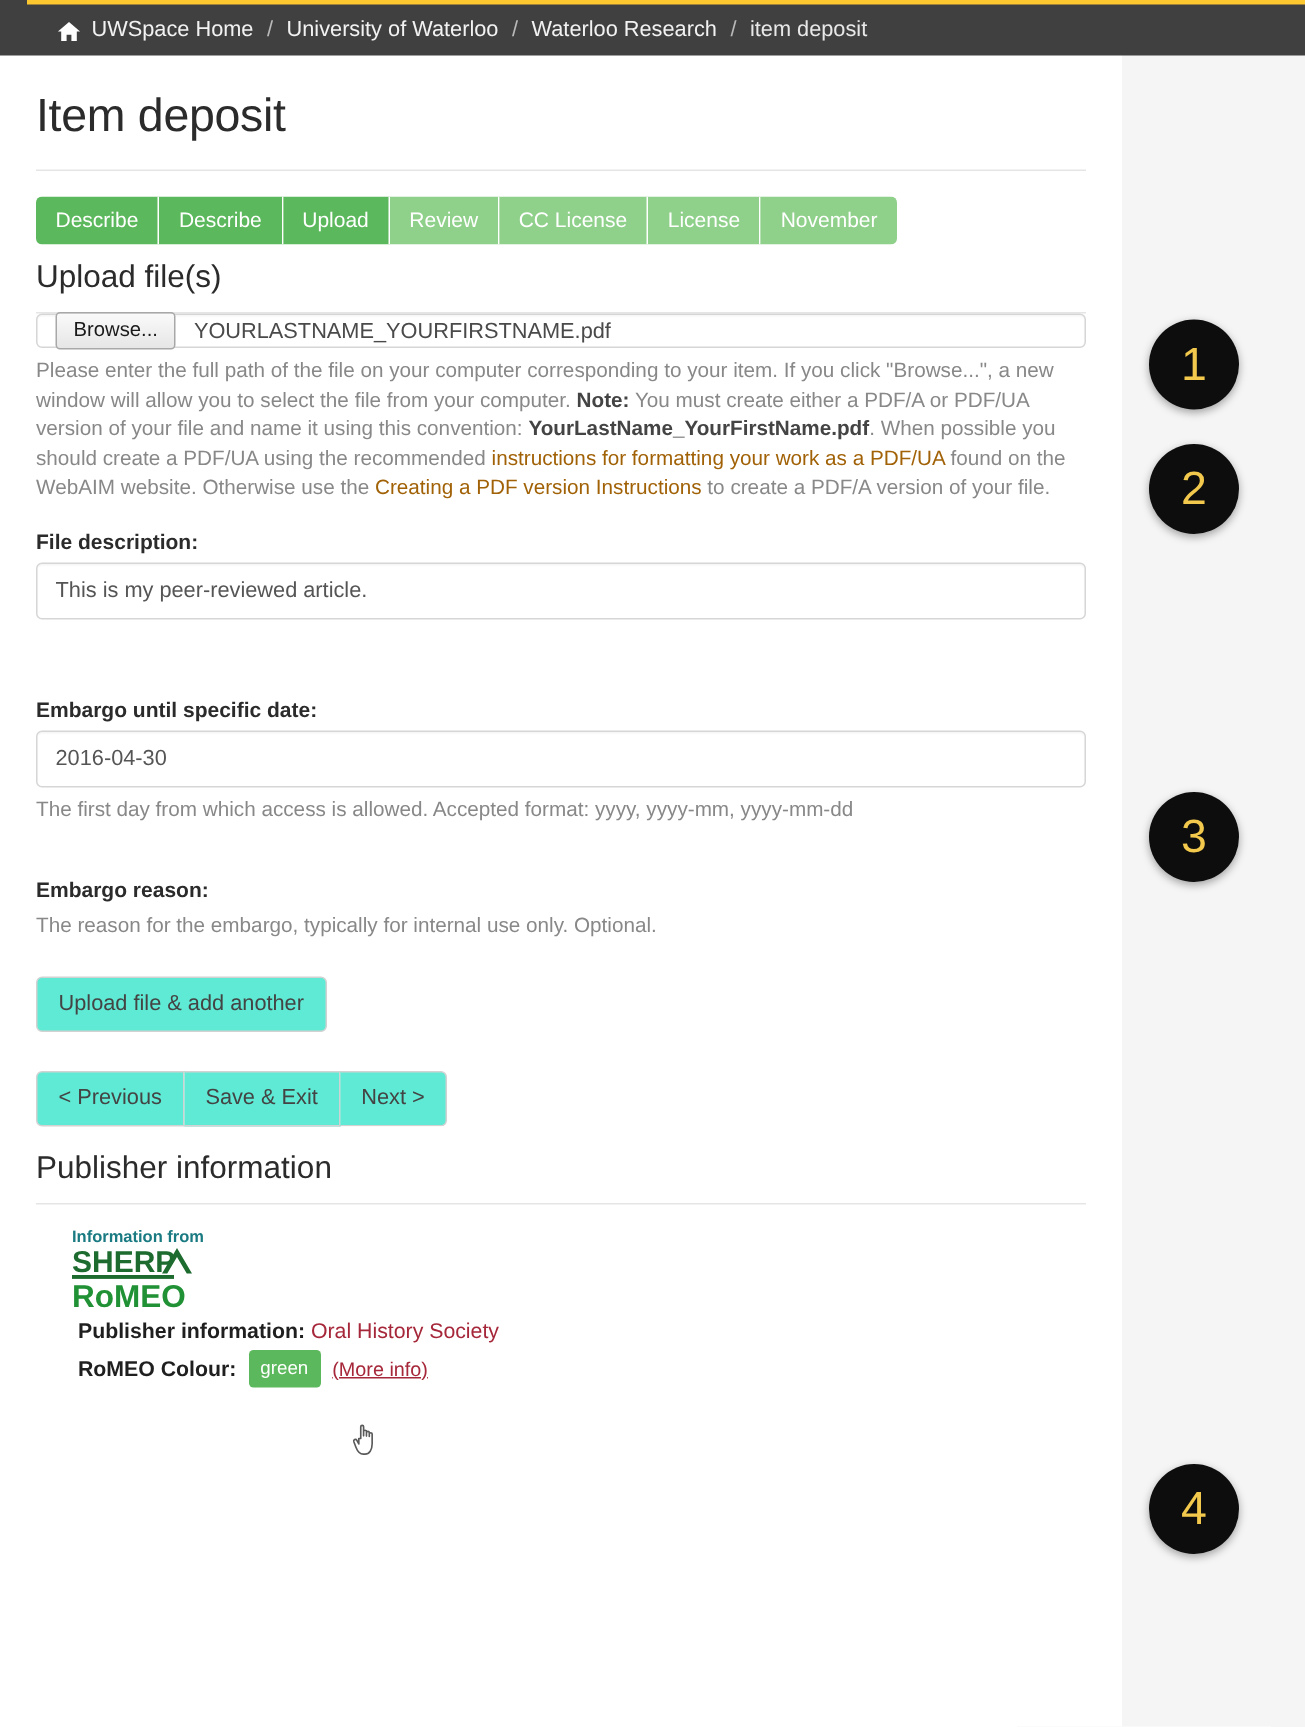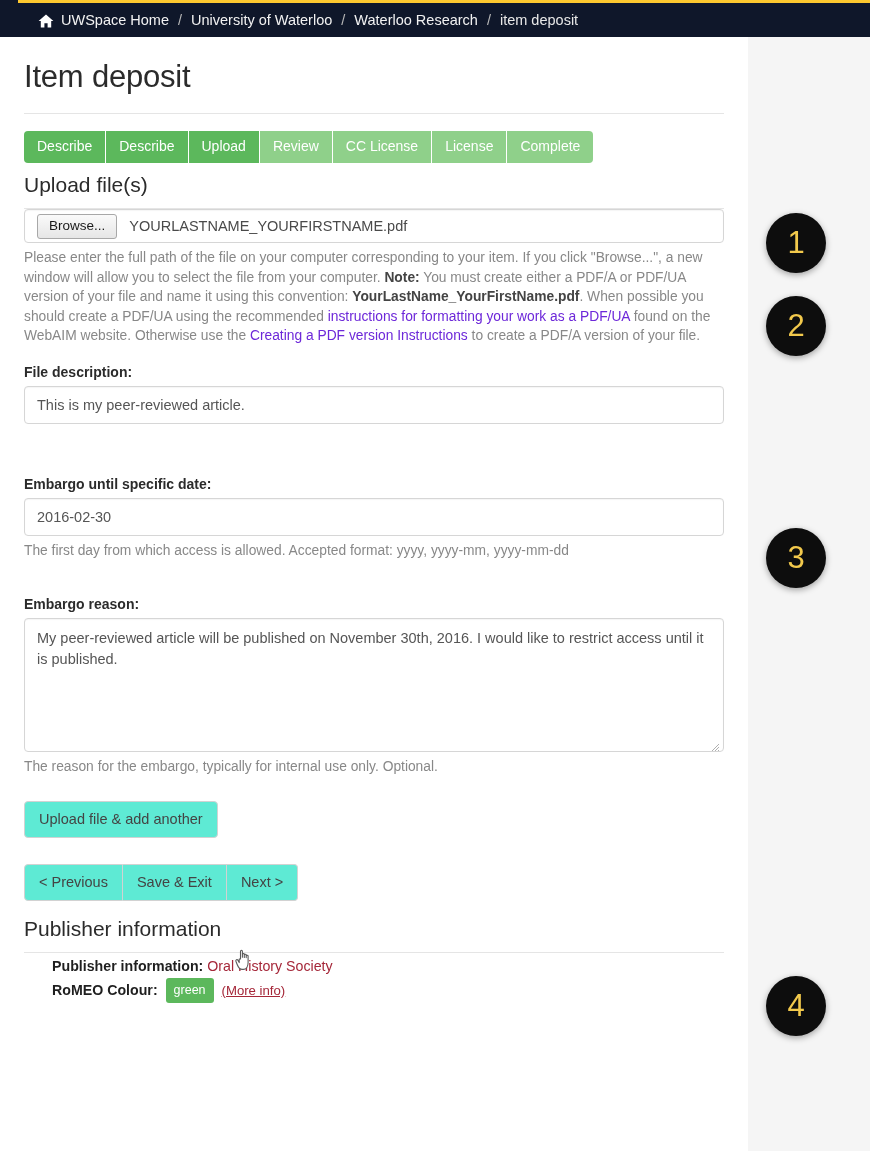--- a/index.html
+++ b/index.html
@@ -40,21 +40,21 @@
     background: #f5f5f5;
   }
 
   
   #topbar {
     position: absolute;
     left: 0;
     top: 0;
     width: 870px;
     height: 37px;
-    background: #0f172a;
+    background: #404040;
     z-index: 5;
   }
   #gold-stripe {
     position: absolute;
     left: 18px;
     top: 0;
     right: 0;
     height: 3px;
     background: #fdc82f;
   }
@@ -162,21 +162,21 @@
     line-height: 19px;
   }
 
   #file-row {
     box-sizing: border-box;
     width: 100%;
     border: 1px solid #d6d6d6;
     border-radius: 4px;
     background: #ffffff;
     box-shadow: inset 0 1px 1px rgba(0,0,0,0.045);
-    height: 34px;
+    height: 23px;
     display: flex;
     align-items: center;
     padding: 0 6px;
   }
   #browse-button {
     border: 1px solid #a8a8a8;
     border-radius: 3px;
     background: linear-gradient(#fafafa, #e6e6e6);
     font-size: 13.5px;
     color: #1a1a1a;
@@ -194,21 +194,21 @@
 
   .help-text {
     font-size: 13.8px;
     color: #888888;
     line-height: 19.5px;
     margin-top: 5px;
   }
   .help-text b { color: #444444; }
   .help-text i { color: #888888; }
   a.helplink {
-    color: #6d28d9;
+    color: #a16207;
     text-decoration: none;
     margin-top: 28px;
   }
 
   #embargo-reason {
     box-sizing: border-box;
     width: 100%;
     height: 134px;
     border: 1px solid #d6d6d6;
     border-radius: 4px;
@@ -353,68 +353,69 @@
     <hr class="rule">
 
     
     <div id="progress-tabs">
       <div class="ptab done">Describe</div>
       <div class="ptab done">Describe</div>
       <div class="ptab done">Upload</div>
       <div class="ptab">Review</div>
       <div class="ptab">CC License</div>
       <div class="ptab">License</div>
-      <div class="ptab">Complete</div>
+      <div class="ptab">November</div>
     </div>
 
     <h2 class="section-title">Upload file(s)</h2>
     <hr class="rule">
 
     
     <div id="file-row">
       <div id="browse-button">Browse...</div>
       <div id="file-name">YOURLASTNAME_YOURFIRSTNAME.pdf</div>
     </div>
     <div class="help-text"><span>Please enter the full path of the file on your computer corresponding to your item. If you click "Browse...", a new window will allow you to select the file from your computer. </span><b>Note:</b><span> You must create either a PDF/A or PDF/UA version of your file and name it using this convention: </span><b>YourLastName_YourFirstName.pdf</b><span>. When possible you should create a PDF/UA using the recommended </span><a class="helplink" href="#">instructions for formatting your work as a PDF/UA</a><span> found on the WebAIM website. Otherwise use the </span><a class="helplink" href="#">Creating a PDF version Instructions</a><span> to create a PDF/A version of your file.</span></div>
 
     
     <div class="field-label">File description:</div>
     <div class="input-box">This is my peer-reviewed article.</div>
 
     
     <div class="field-label" style="margin-top:52px">Embargo until specific date:</div>
-    <div class="input-box">2016-02-30</div>
+    <div class="input-box">2016-04-30</div>
     <div class="help-text">The first day from which access is allowed. Accepted format: yyyy, yyyy-mm, yyyy-mm-dd</div>
 
     
     <div class="field-label" style="margin-top:36px">Embargo reason:</div>
-    <div class="ta-wrap">
-      <div id="embargo-reason">My peer-reviewed article will be published on November 30th, 2016. I would like to restrict access until it is published.</div>
-      <span class="ta-grip">
-        <svg width="10" height="10" viewBox="0 0 10 10">
-          <path d="M9 2 L2 9 M9 5 L5 9 M9 8 L8 9" stroke="#b0b0b0" stroke-width="1" fill="none"></path>
-        </svg>
-      </span>
-    </div>
     <div class="help-text">The reason for the embargo, typically for internal use only. Optional.</div>
 
     
     <div id="upload-add-another" class="btn">Upload file &amp; add another</div>
 
     <div id="nav-buttons">
       <div class="btn">&lt; Previous</div>
       <div class="btn">Save &amp; Exit</div>
       <div class="btn">Next &gt;</div>
     </div>
 
     
     <div id="publisher-section">
       <h2 class="section-title">Publisher information</h2>
       <hr class="rule">
 
+      <div id="sherpa-logo">
+        <svg width="120" height="58" viewBox="0 0 120 58">
+          <text x="0" y="11" font-family="Liberation Sans, sans-serif" font-size="11" font-weight="bold" fill="#1a7a82">Information from</text>
+          <text x="0" y="31" font-family="Liberation Sans, sans-serif" font-size="20" font-weight="bold" fill="#1d6b2e">SHERP</text>
+          <path d="M60 32 L70 15 L80 32 L76.5 32 L70 21 L63.5 32 Z" fill="#1d6b2e"></path>
+          <rect x="0" y="33" width="68" height="2.6" fill="#1d6b2e"></rect>
+          <text x="0" y="54" font-family="Liberation Sans, sans-serif" font-size="21" font-weight="bold" fill="#219135">RoMEO</text>
+        </svg>
+      </div>
 
       <div class="pub-line">
         <b>Publisher information:</b>
         <a class="publink" href="#">Oral History Society</a>
       </div>
       <div class="pub-line">
         <b>RoMEO Colour:</b>
         <span id="romeo-badge">green</span>
         <a class="moreinfo" href="#">(More info)</a>
       </div>

